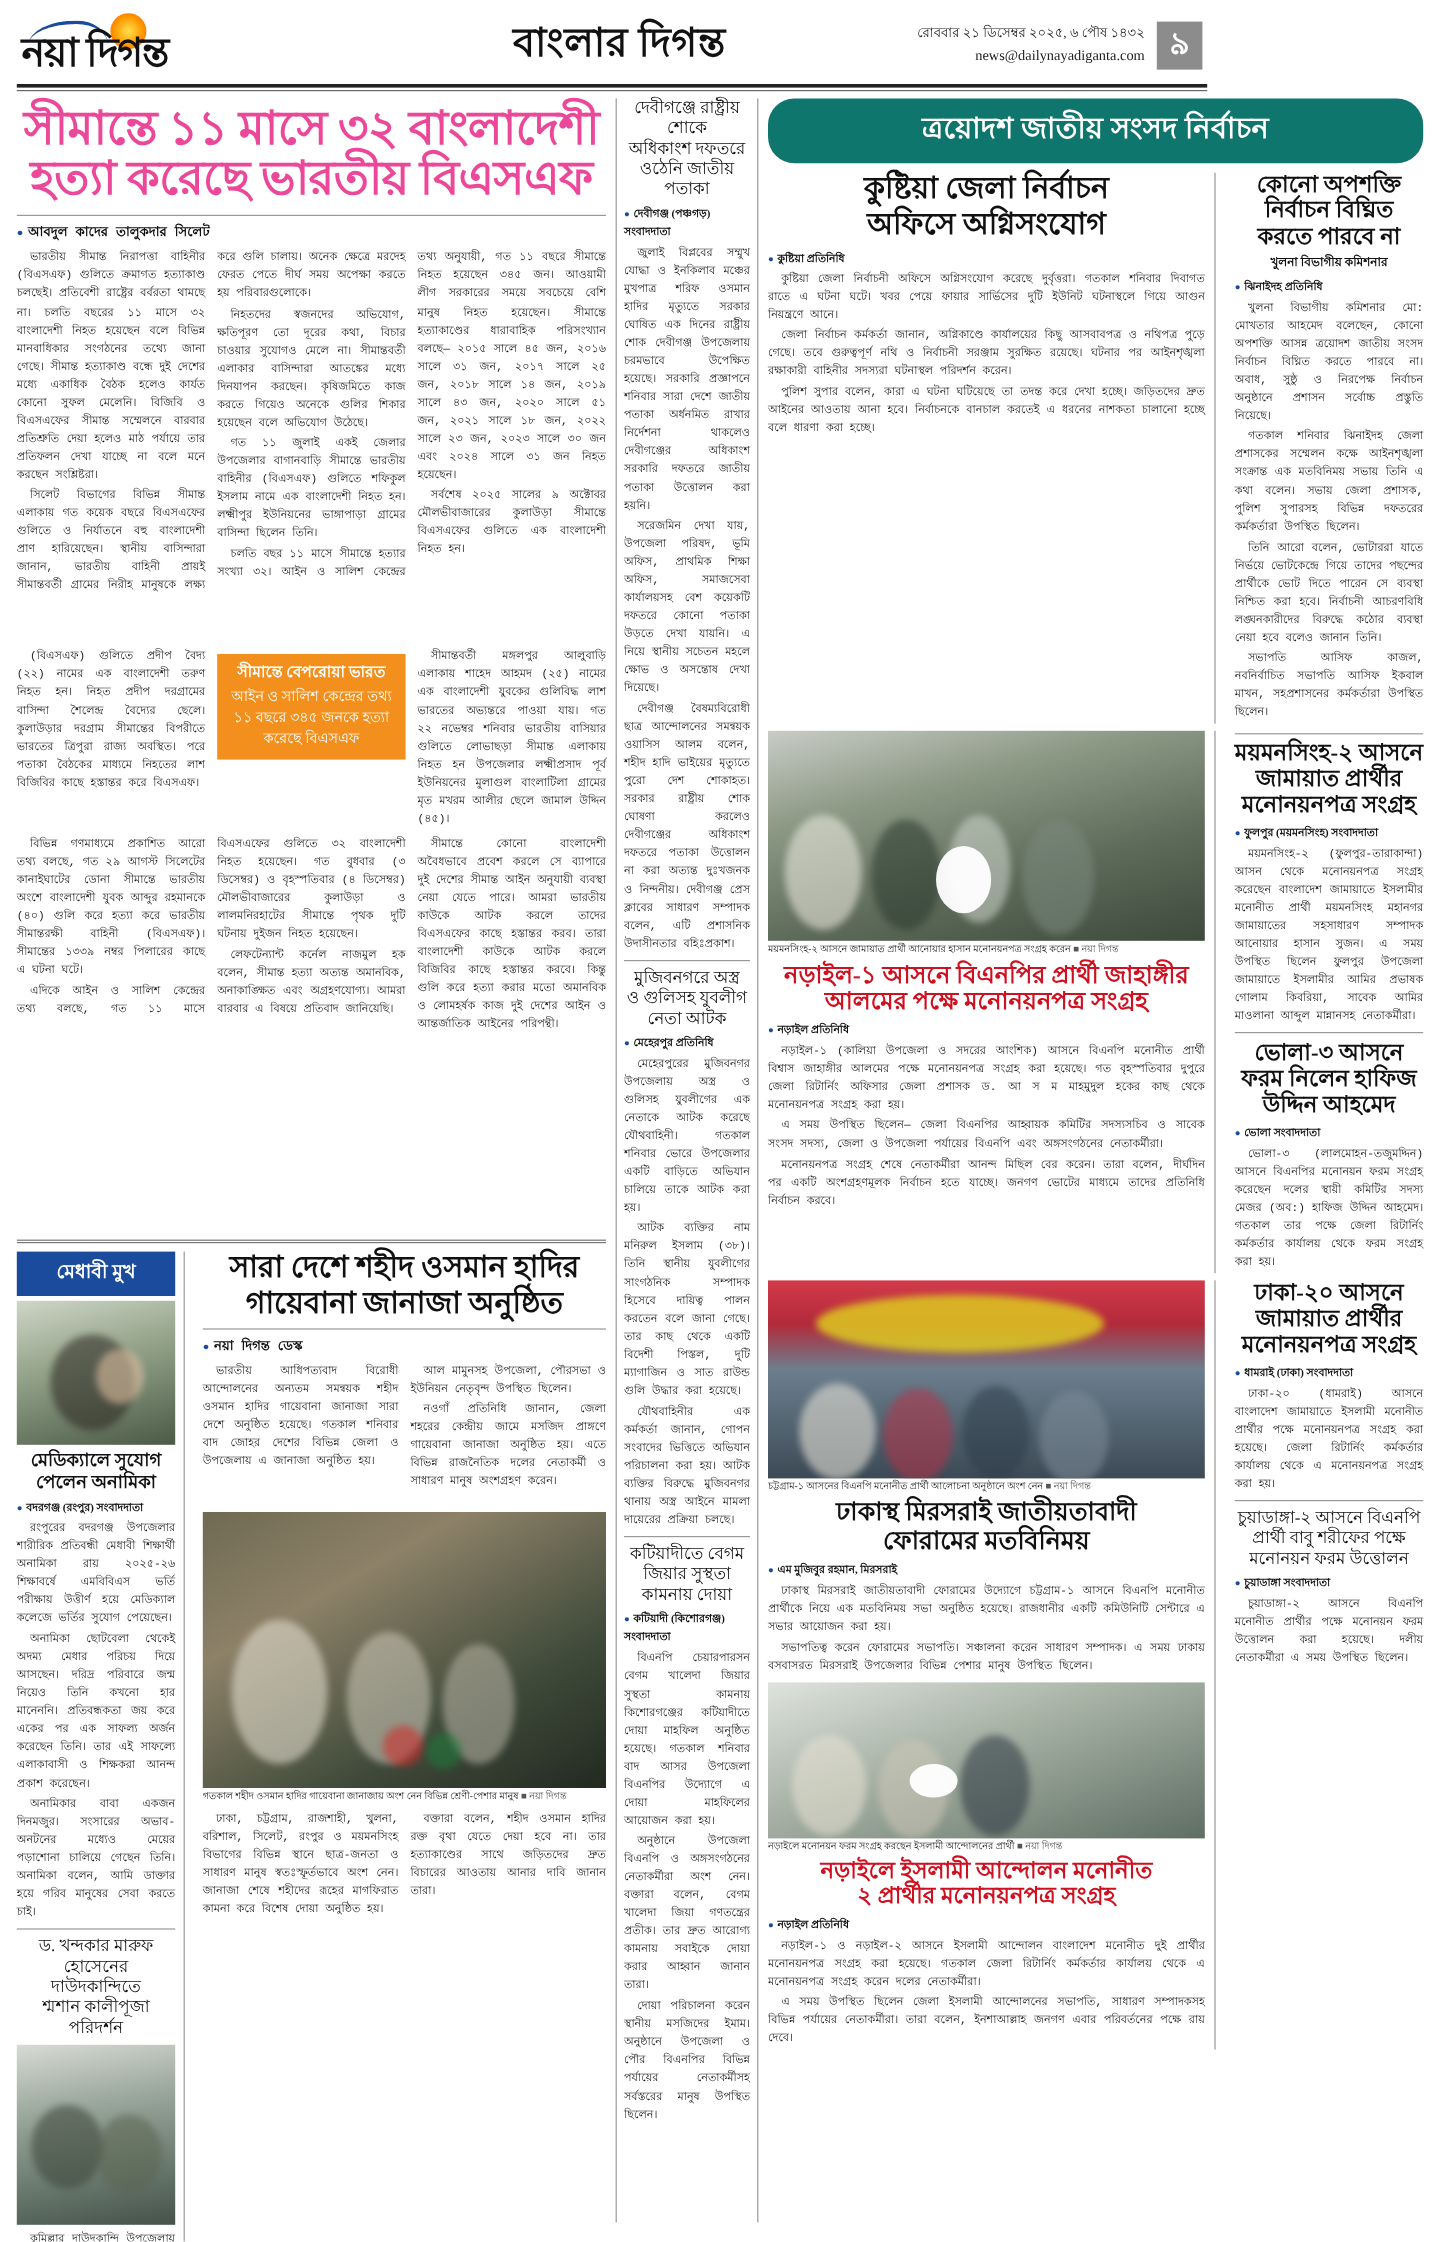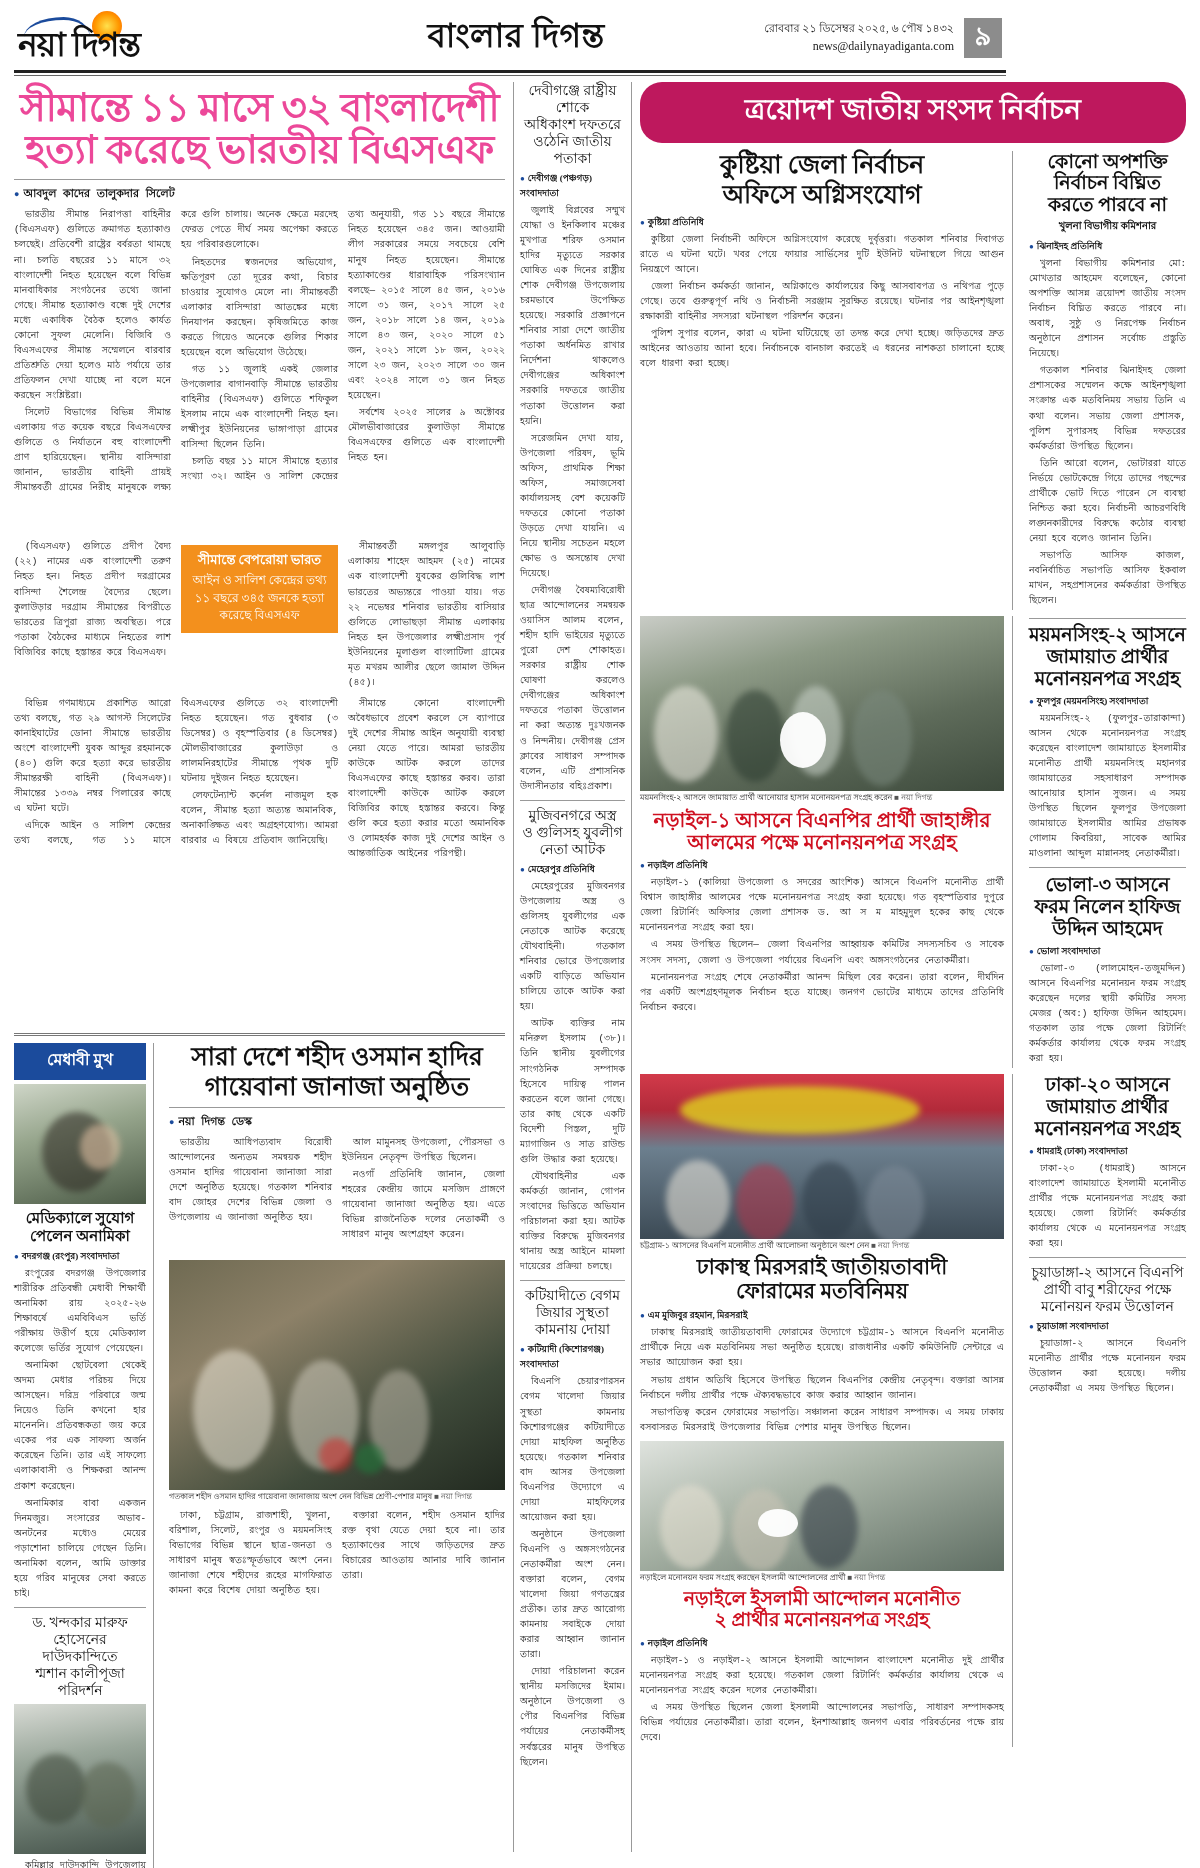--- a/index.html
+++ b/index.html
@@ -45,22 +45,22 @@
   .byline::before { content: "\25CF"; color: #1b4b9c; font-size: 9px; margin-right: 4px; }
   .bodytext { font-size: 9.3px; line-height: 1.62; text-align: justify; color: #1a1a1a;
      font-family: Liberation Mono, monospace; }
   .bodytext p { margin-bottom: 2px; text-indent: 11px; }
   .cols3 { column-count: 3; column-gap: 10px; column-rule: none; }
   .cols2 { column-count: 2; column-gap: 10px; }
   .sep { border-top: 1px solid #999; margin: 6px 0; }
   .sep-d { border-top: 3px double #777; margin: 7px 0; }
 
   
-  .green-pill { background: #be185d; color: #fff; border-radius: 22px; text-align: center;
-    font-size: 28px; font-weight: bold; padding: 6px 8px 8px 8px; margin-bottom: 8px; letter-spacing: .3px; }
+  .green-pill { background: #0f766e; color: #fff; border-radius: 22px; text-align: center;
+    font-size: 24px; font-weight: bold; padding: 6px 8px 8px 8px; margin-bottom: 8px; letter-spacing: .3px; }
 
   
   .orange-box { background: #f3901d; color: #fff; padding: 7px 8px 9px 8px; text-align: center; margin: 6px 0; }
   .orange-box .ob-t { font-size: 13px; font-weight: bold; line-height: 1.3; }
   .orange-box .ob-b { font-size: 12px; font-weight: normal; line-height: 1.45; margin-top: 3px; text-align: center; }
 
   
   .blue-tab { background: #1b4b9c; color:#fff; font-size: 16px; font-weight: bold; text-align:center;
      padding: 4px 6px 6px 6px; }
 
@@ -349,21 +349,20 @@
           <div class="cap">
             <span>চট্টগ্রাম-১ আসনের বিএনপি মনোনীত প্রার্থী আলোচনা অনুষ্ঠানে অংশ নেন</span>
             <span class="credit"> ■ </span>
             <span class="credit">নয়া দিগন্ত</span>
           </div>
           <div class="subhead-lg" style="font-size:21px;margin-top:5px">ঢাকাস্থ মিরসরাই জাতীয়তাবাদী</div>
           <div class="subhead-lg" style="font-size:21px">ফোরামের মতবিনিময়</div>
           <div class="tiny-byline" style="margin-top:5px">এম মুজিবুর রহমান, মিরসরাই</div>
           <div class="bodytext">
             <p>ঢাকাস্থ মিরসরাই জাতীয়তাবাদী ফোরামের উদ্যোগে চট্টগ্রাম-১ আসনে বিএনপি মনোনীত প্রার্থীকে নিয়ে এক মতবিনিময় সভা অনুষ্ঠিত হয়েছে। রাজধানীর একটি কমিউনিটি সেন্টারে এ সভার আয়োজন করা হয়।</p>
-            <p>সভায় প্রধান অতিথি হিসেবে উপস্থিত ছিলেন বিএনপির কেন্দ্রীয় নেতৃবৃন্দ। বক্তারা আসন্ন নির্বাচনে দলীয় প্রার্থীর পক্ষে ঐক্যবদ্ধভাবে কাজ করার আহ্বান জানান।</p>
             <p>সভাপতিত্ব করেন ফোরামের সভাপতি। সঞ্চালনা করেন সাধারণ সম্পাদক। এ সময় ঢাকায় বসবাসরত মিরসরাই উপজেলার বিভিন্ন পেশার মানুষ উপস্থিত ছিলেন।</p>
           </div>
           <div class="photo ph-d" style="height:130px;margin-top:6px">
             <div class="blob" style="width:62px;height:84px;left:20px;top:44px;background:#e8e2d4;"></div>
             <div class="blob" style="width:58px;height:82px;left:92px;top:48px;background:#cdc7b8;"></div>
             <div class="blob" style="width:58px;height:84px;left:160px;top:44px;background:#2b3540;"></div>
             <div class="blob" style="width:40px;height:28px;left:118px;top:68px;background:#ffffff;filter:none;opacity:.95;"></div>
           </div>
           <div class="cap">
             <span>নড়াইলে মনোনয়ন ফরম সংগ্রহ করছেন ইসলামী আন্দোলনের প্রার্থী</span>

